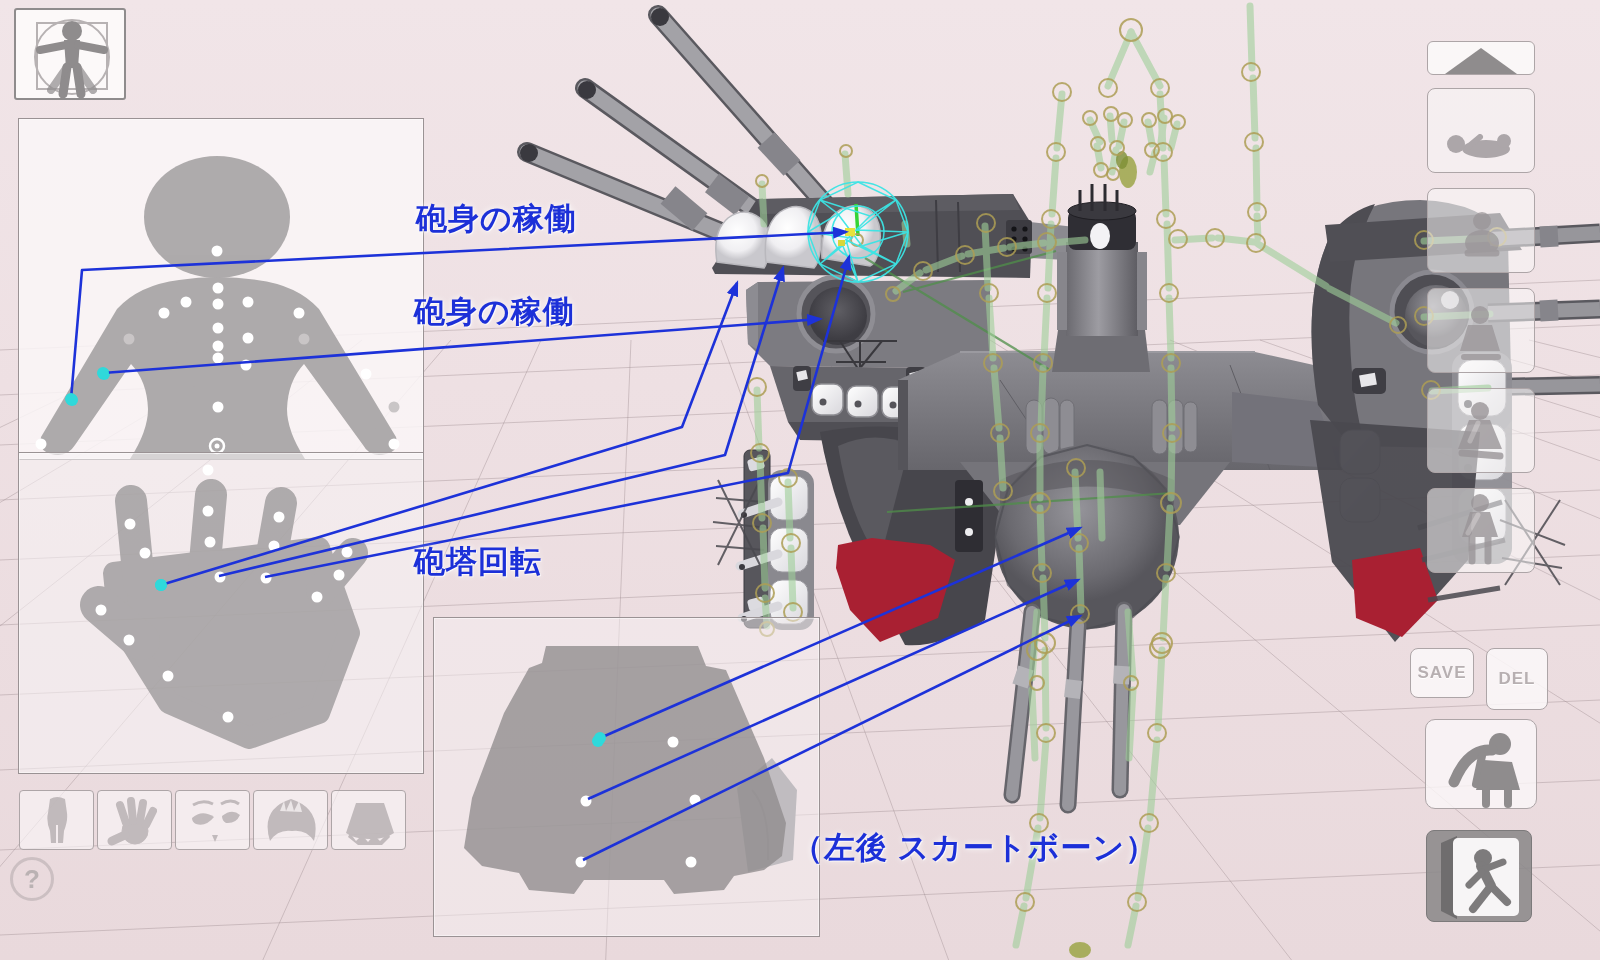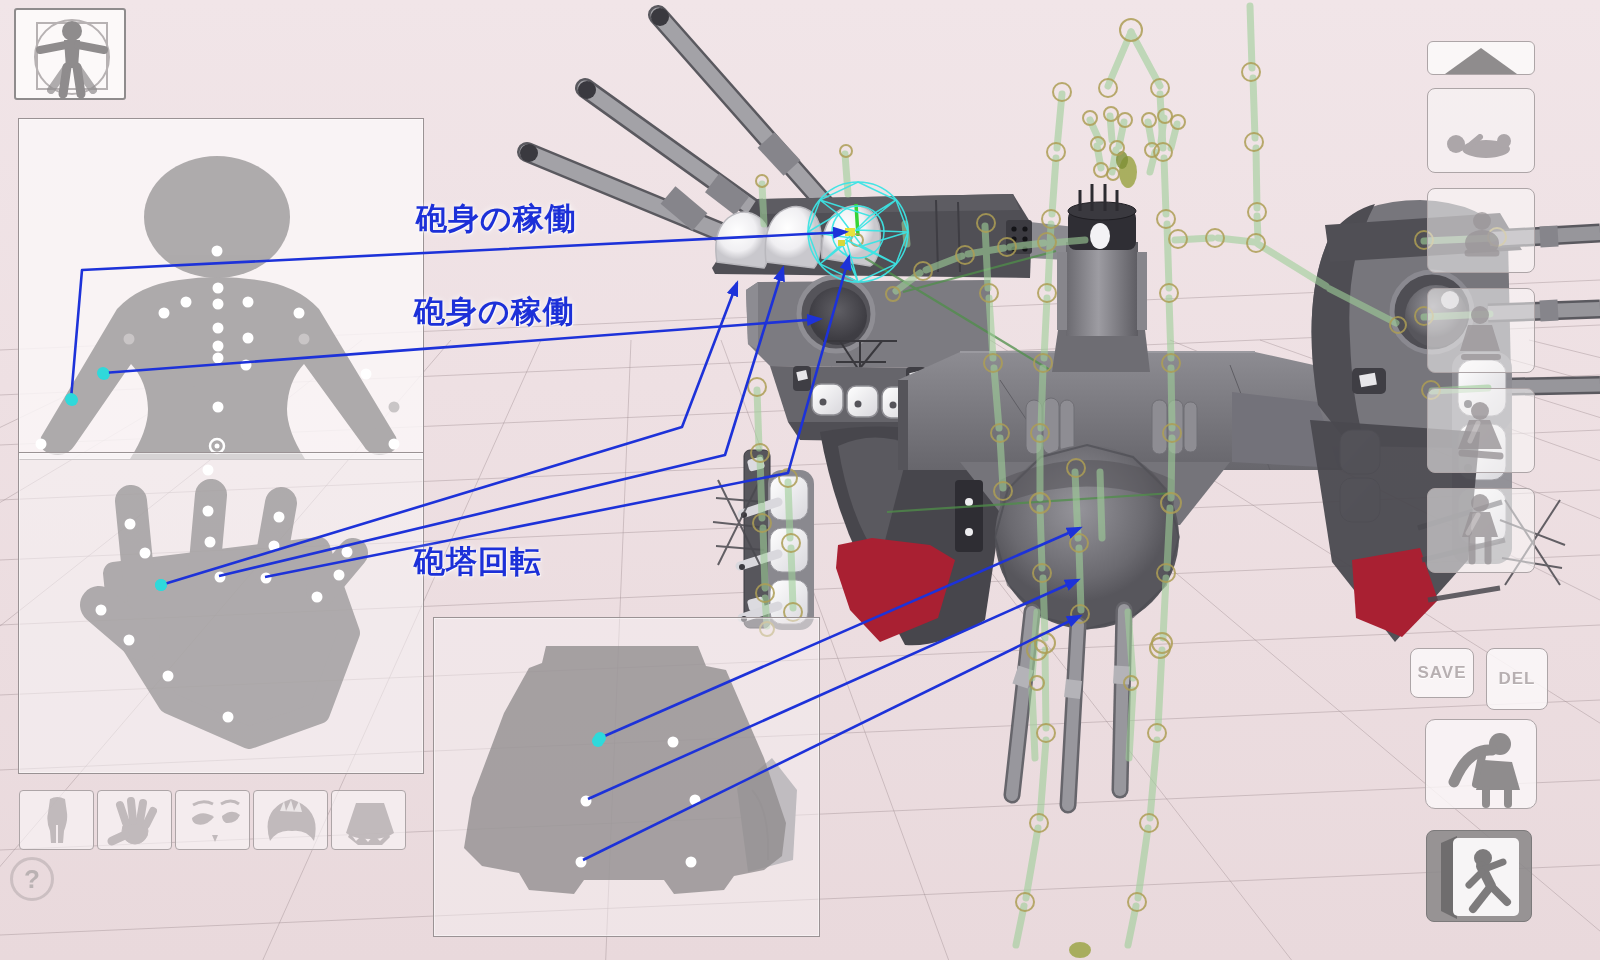--- a/index.html
+++ b/index.html
@@ -688,14 +688,15 @@
   </g>
   <circle cx="71" cy="399" r="6" fill="#2fd9da"></circle>
       <circle cx="103" cy="373" r="6" fill="#2fd9da"></circle>
   <circle cx="161" cy="585" r="6" fill="#2fd9da"></circle>
       <circle cx="600" cy="738" r="6" fill="#2fd9da"></circle>
 </svg>
 
 <div class="jp-label" style="left:416px;top:198px;">砲身の稼働</div>
 <div class="jp-label" style="left:414px;top:291px;">砲身の稼働</div>
 <div class="jp-label" style="left:414px;top:541px;">砲塔回転</div>
+<div class="jp-label" style="left:792px;top:827px;">（左後 スカートボーン）</div>
 
 </div>
 
 </body></html>

